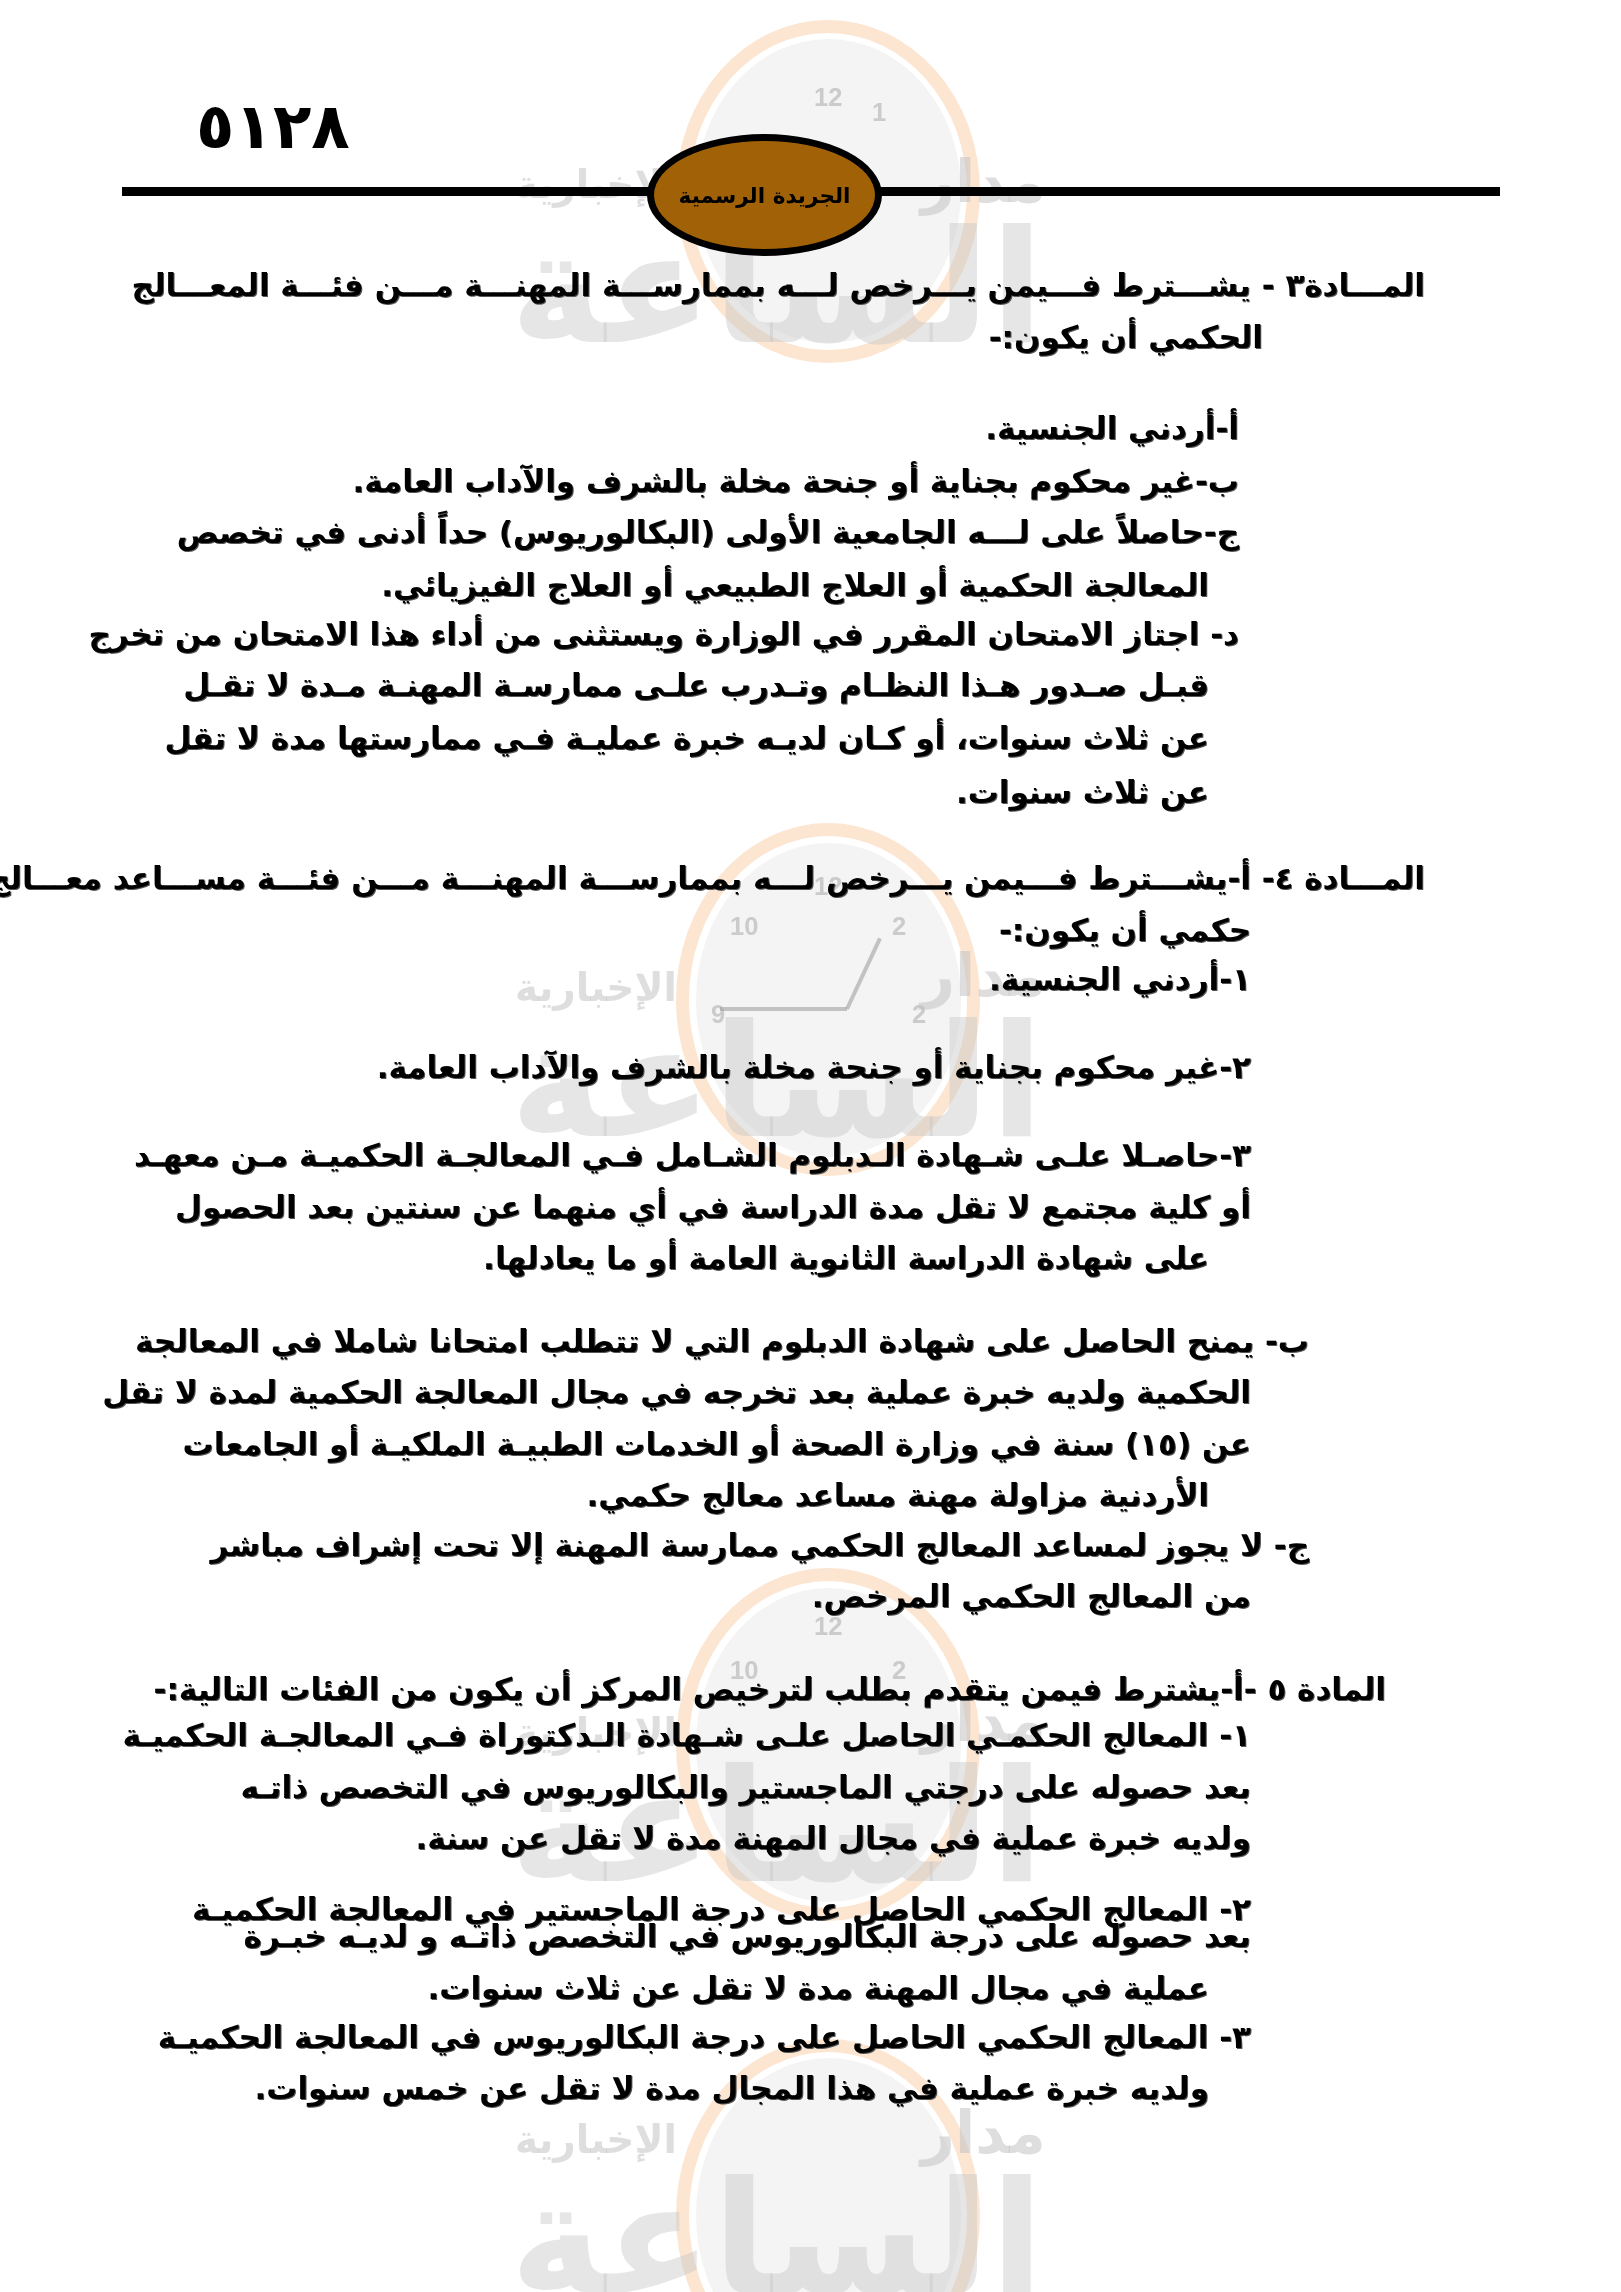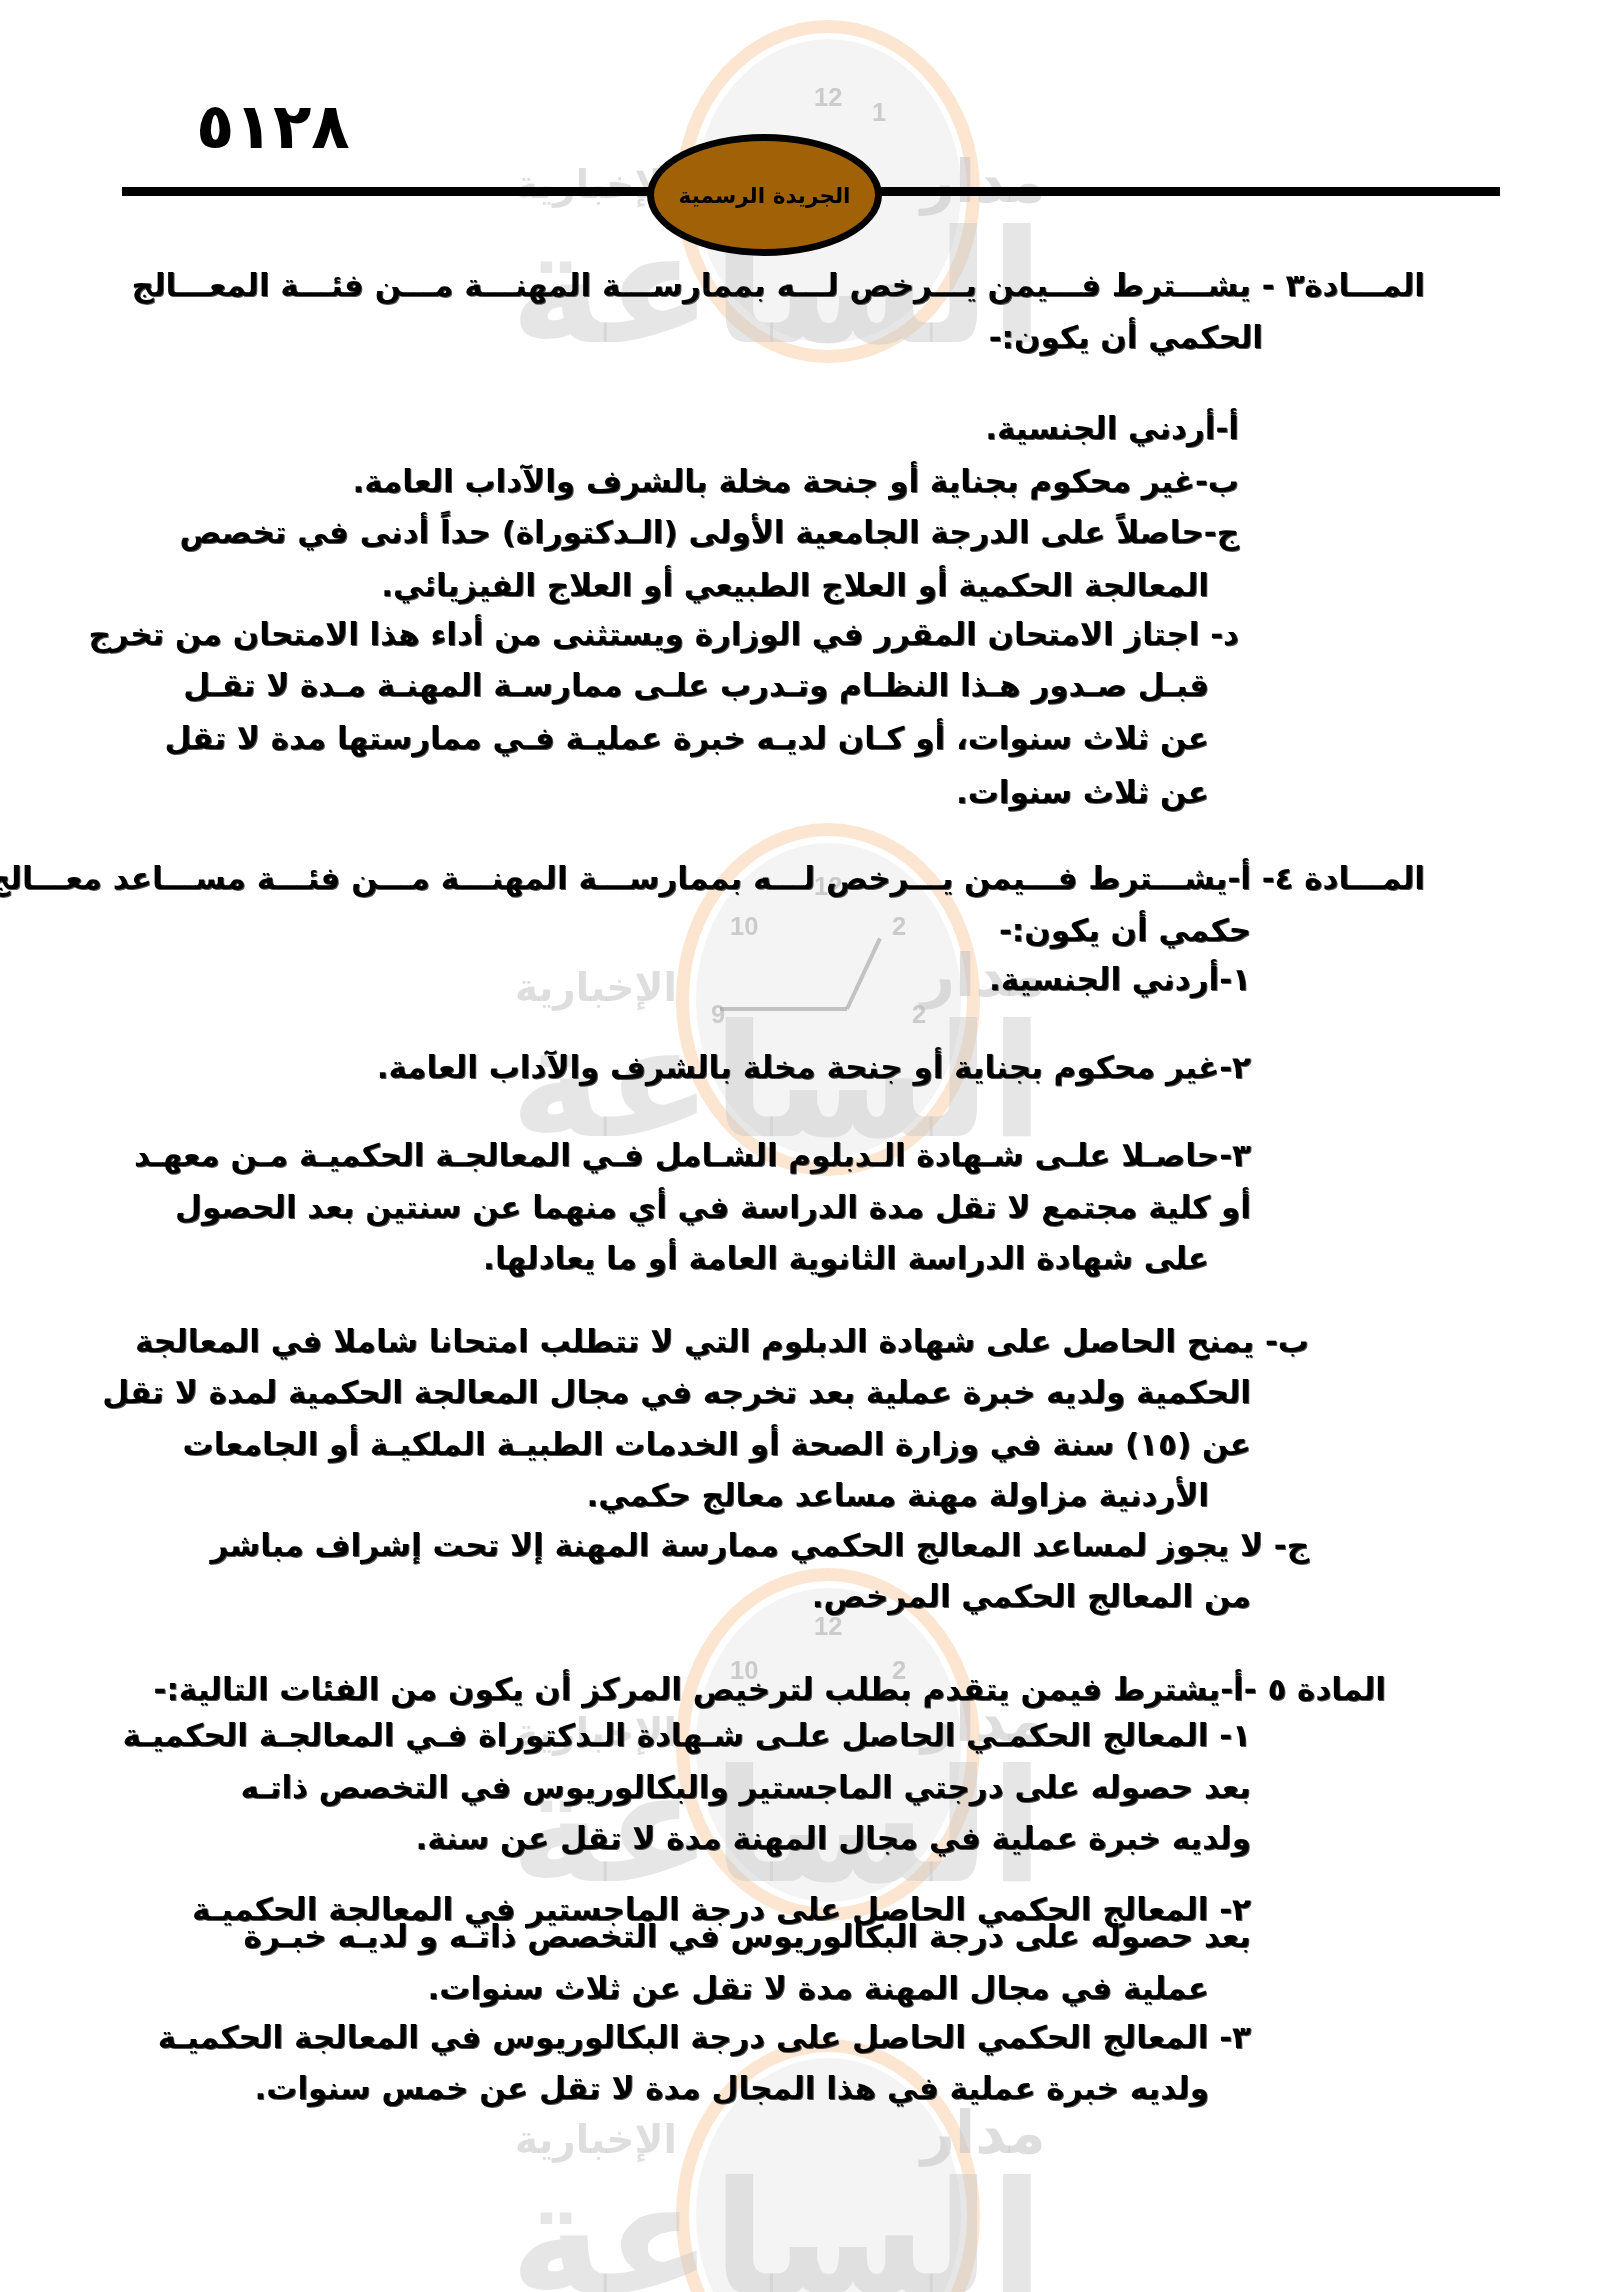--- a/index.html
+++ b/index.html
@@ -74,21 +74,21 @@
 <div class="header-rule"></div>
 <div class="header-ellipse">
   <span class="header-title">الجريدة الرسمية</span>
 </div>
 
 <div class="txt" style="right:196px;top:267px;">المـــادة٣ - يشـــترط فـــيمن يـــرخص لـــه بممارســـة المهنـــة مـــن فئـــة المعـــالج</div>
 <div class="txt" style="right:358px;top:319px;">الحكمي أن يكون:-</div>
 
 <div class="txt" style="right:382px;top:410px;">أ-أردني الجنسية.</div>
 <div class="txt" style="right:382px;top:463px;">ب-غير محكوم بجناية أو جنحة مخلة بالشرف والآداب العامة.</div>
-<div class="txt" style="right:382px;top:514px;">ج-حاصلاً على الدرجة الجامعية الأولى (الـدكتوراة) حداً أدنى في تخصص</div>
+<div class="txt" style="right:382px;top:514px;">ج-حاصلاً على لـــه الجامعية الأولى (البكالوريوس) حداً أدنى في تخصص</div>
 <div class="txt" style="right:412px;top:567px;">المعالجة الحكمية أو العلاج الطبيعي أو العلاج الفيزيائي.</div>
 <div class="txt" style="right:382px;top:616px;">د- اجتاز الامتحان المقرر في الوزارة ويستثنى من أداء هذا الامتحان من تخرج</div>
 <div class="txt" style="right:412px;top:667px;">قبـل صـدور هـذا النظـام وتـدرب علـى ممارسـة المهنـة مـدة لا تقـل</div>
 <div class="txt" style="right:412px;top:720px;">عن ثلاث سنوات، أو كـان لديـه خبرة عمليـة فـي ممارستها مدة لا تقل</div>
 <div class="txt" style="right:412px;top:774px;">عن ثلاث سنوات.</div>
 
 <div class="txt" style="right:196px;top:860px;">المـــادة ٤- أ-يشـــترط فـــيمن يـــرخص لـــه بممارســـة المهنـــة مـــن فئـــة مســـاعد معـــالج</div>
 <div class="txt" style="right:370px;top:912px;">حكمي أن يكون:-</div>
 <div class="txt" style="right:370px;top:961px;">١-أردني الجنسية.</div>
 <div class="txt" style="right:370px;top:1049px;">٢-غير محكوم بجناية أو  جنحة مخلة بالشرف والآداب العامة.</div>

